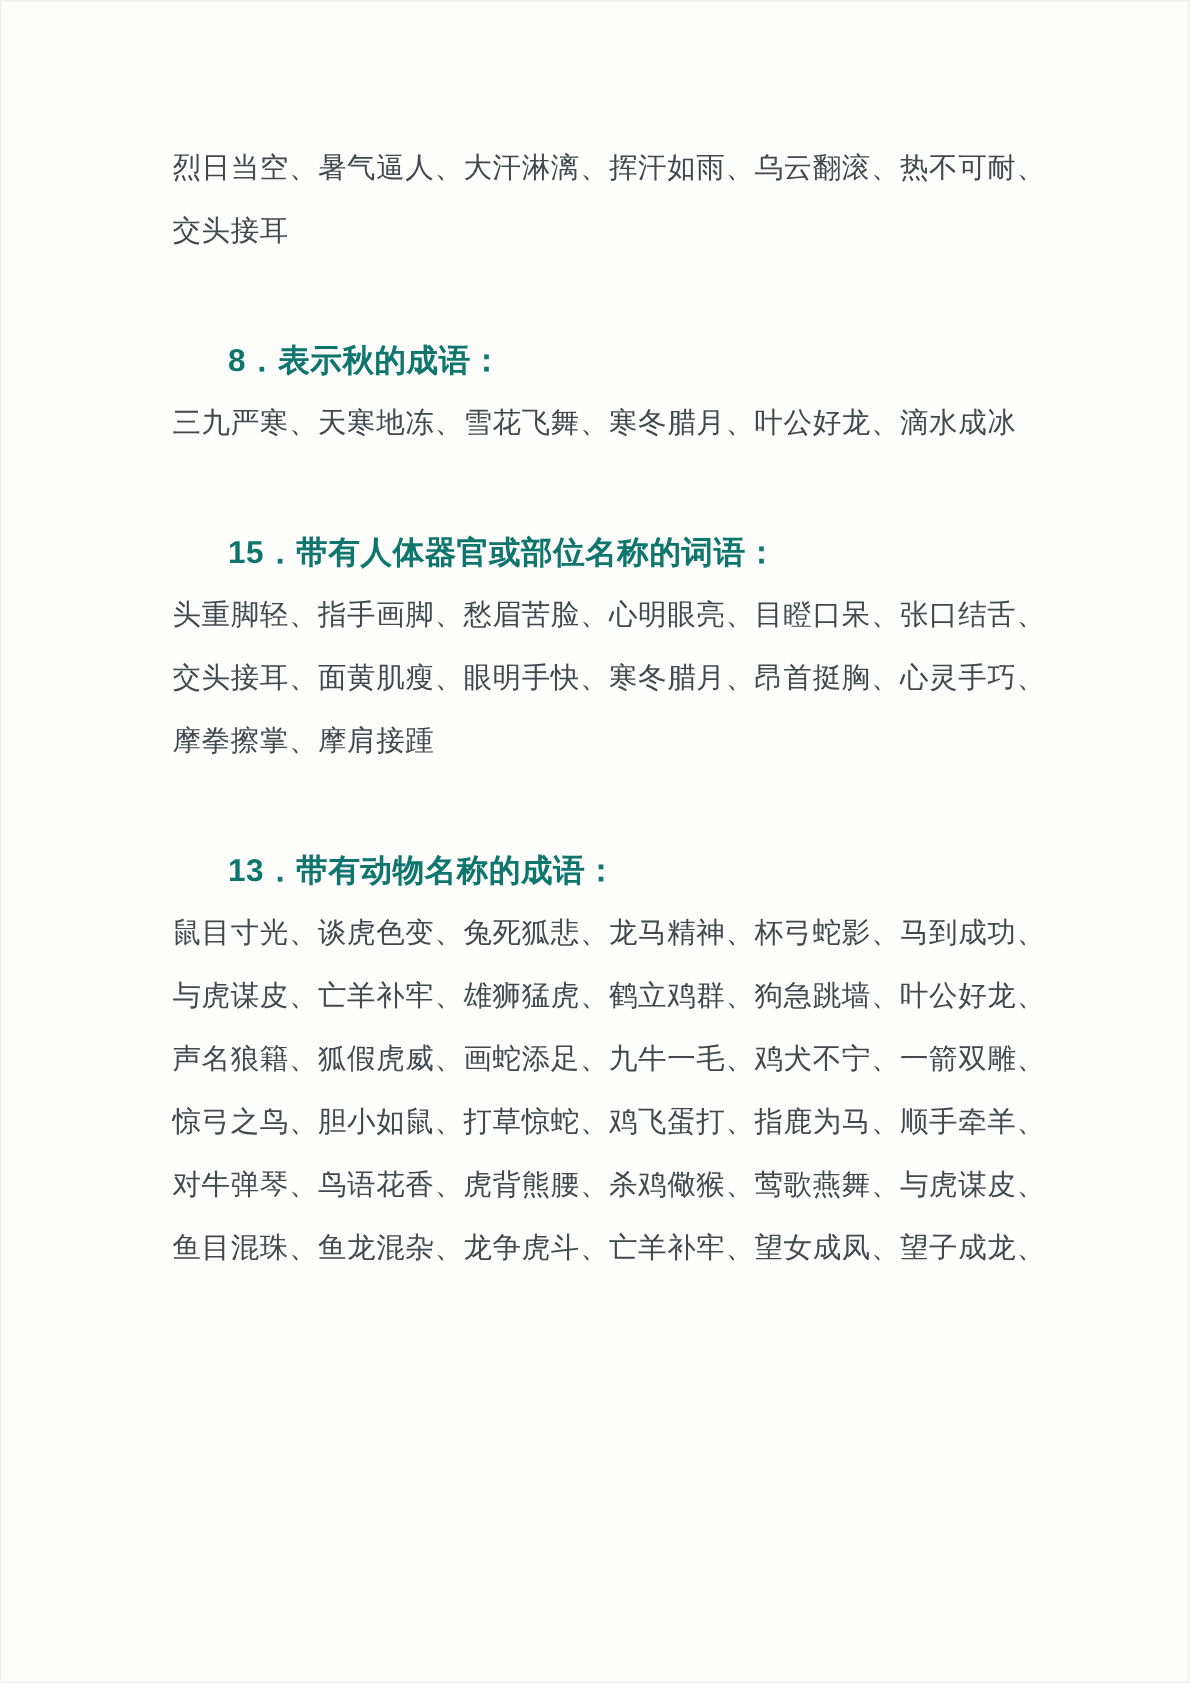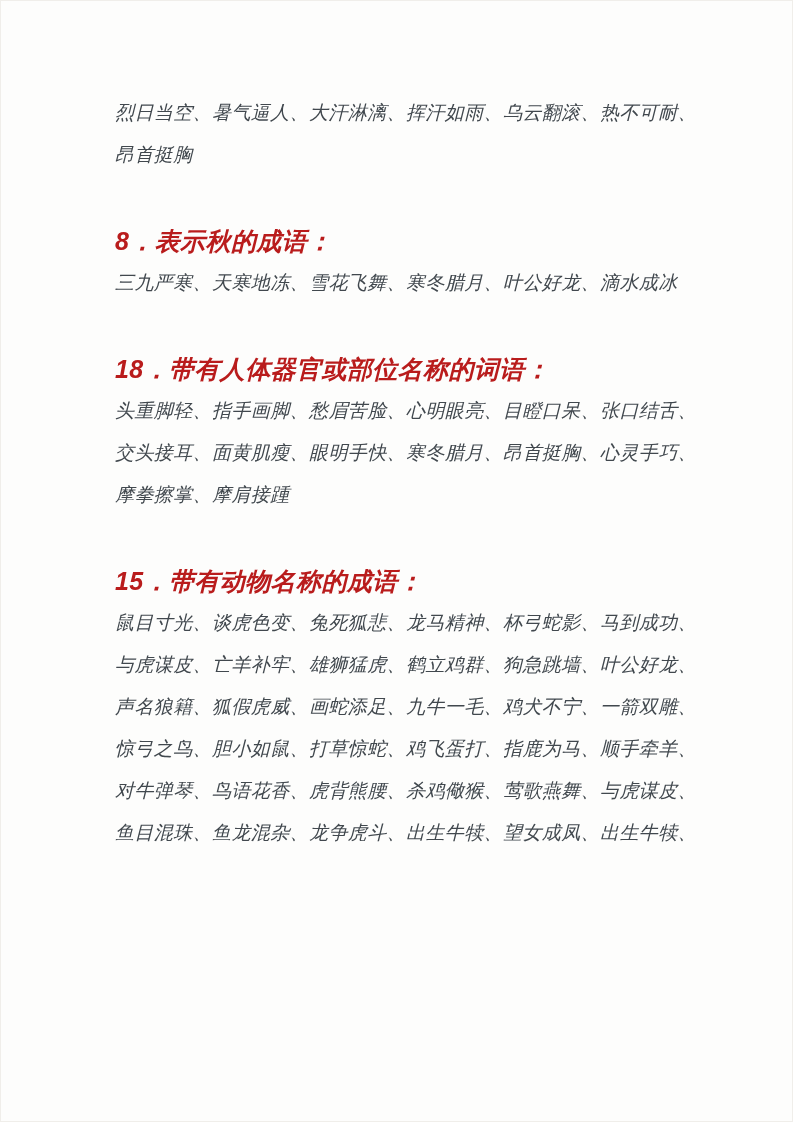--- a/index.html
+++ b/index.html
@@ -1,61 +1,62 @@
 <!DOCTYPE html>
 <html lang="zh"><head>
 <meta charset="utf-8">
 <style>
-  * { margin: 0; padding: 0; box-sizing: border-box; font-style: italic; }
+  * { margin: 0; padding: 0; box-sizing: border-box; }
   html, body { background: #fdfdfc; }
   body { width: 793px; height: 1122px; overflow: hidden; }
   .page {
     width: 793px;
     height: 1122px;
     background: #fdfdfc;
     box-shadow: inset 0 0 0 1px #f0eeea;
     padding: 92px 100px 0 115px;
     font-family: "Liberation Sans", sans-serif;
   }
   .body-line {
     font-size: 19px;
     line-height: 42px;
     letter-spacing: 0.4px;
     color: #41484e;
     font-weight: 500;
     white-space: nowrap;
   }
   .heading {
-    font-size: 25px;
+    font-size: 21px;
     line-height: 42px;
     letter-spacing: 0.4px;
-    color: #b91c1c;
+    color: #0f766e;
     font-weight: 700;
     margin-top: 44px;
     white-space: nowrap;
+    margin-left: 37px;
   }
 </style>
 </head>
 <body>
 
 <div class="page">
 
   <p class="body-line">烈日当空、暑气逼人、大汗淋漓、挥汗如雨、乌云翻滚、热不可耐、</p>
-  <p class="body-line">昂首挺胸</p>
+  <p class="body-line">交头接耳</p>
 
   <h2 class="heading">8．表示秋的成语：</h2>
 
   <p class="body-line">三九严寒、天寒地冻、雪花飞舞、寒冬腊月、叶公好龙、滴水成冰</p>
 
-  <h2 class="heading">18．带有人体器官或部位名称的词语：</h2>
+  <h2 class="heading">15．带有人体器官或部位名称的词语：</h2>
   <p class="body-line">头重脚轻、指手画脚、愁眉苦脸、心明眼亮、目瞪口呆、张口结舌、</p>
   <p class="body-line">交头接耳、面黄肌瘦、眼明手快、寒冬腊月、昂首挺胸、心灵手巧、</p>
   <p class="body-line">摩拳擦掌、摩肩接踵</p>
 
-  <h2 class="heading">15．带有动物名称的成语：</h2>
+  <h2 class="heading">13．带有动物名称的成语：</h2>
   <p class="body-line">鼠目寸光、谈虎色变、兔死狐悲、龙马精神、杯弓蛇影、马到成功、</p>
   <p class="body-line">与虎谋皮、亡羊补牢、雄狮猛虎、鹤立鸡群、狗急跳墙、叶公好龙、</p>
   <p class="body-line">声名狼籍、狐假虎威、画蛇添足、九牛一毛、鸡犬不宁、一箭双雕、</p>
   <p class="body-line">惊弓之鸟、胆小如鼠、打草惊蛇、鸡飞蛋打、指鹿为马、顺手牵羊、</p>
   <p class="body-line">对牛弹琴、鸟语花香、虎背熊腰、杀鸡儆猴、莺歌燕舞、与虎谋皮、</p>
-  <p class="body-line">鱼目混珠、鱼龙混杂、龙争虎斗、出生牛犊、望女成凤、出生牛犊、</p>
+  <p class="body-line">鱼目混珠、鱼龙混杂、龙争虎斗、亡羊补牢、望女成凤、望子成龙、</p>
 
 </div>
 
 </body></html>

